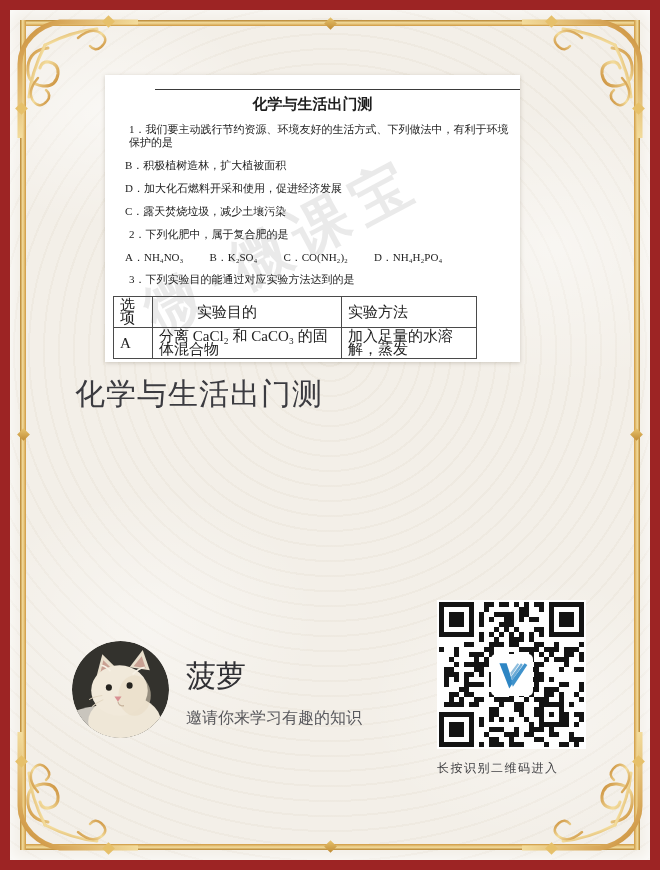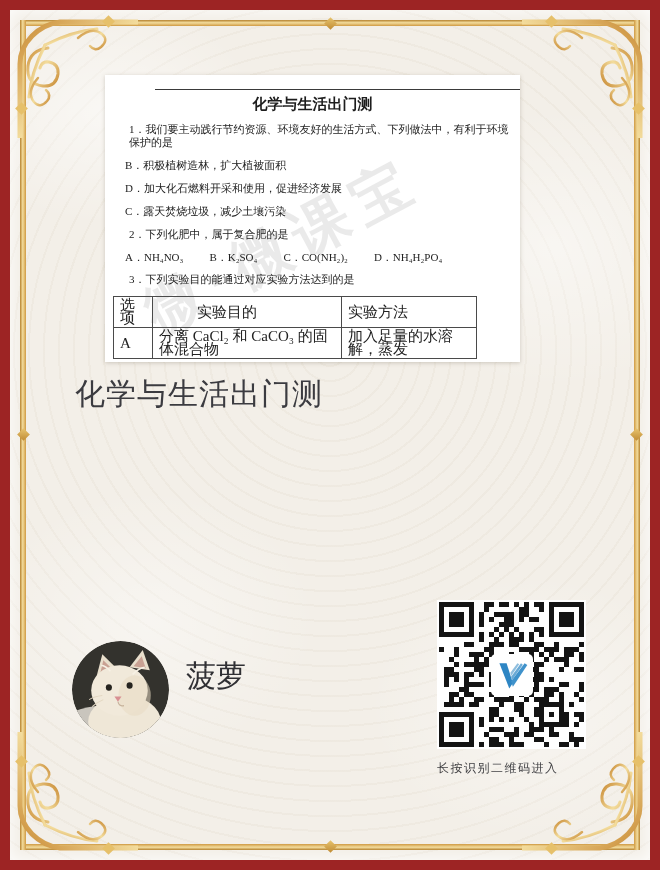--- a/index.html
+++ b/index.html
@@ -179,20 +179,21 @@
         <ellipse cx="36.5" cy="46" rx="3" ry="3.2" fill="#26241f"></ellipse>
         <ellipse cx="57" cy="44" rx="3" ry="3.2" fill="#26241f"></ellipse>
         <path d="M42,55 L49,55 L45.5,60 Z" fill="#d88f92"></path>
         <path d="M45.5,60 q1,5 6,4" stroke="#c8b49d" stroke-width="1.2" fill="none"></path>
         <path d="M30,54 q-8,1 -13,4 M31,58 q-7,3 -11,7" stroke="#e3d7c2" stroke-width="1" fill="none"></path>
         <path d="M60,33 q6,-6 12,-7 M38,30 q-4,-5 -9,-6" stroke="#f7f1e5" stroke-width="1.5" fill="none"></path>
       </g>
     </svg>
   </div>
   <div class="user-name">菠萝</div>
+  <div class="invite">邀请你来学习有趣的知识</div>
 
   <div class="qr-box">
     <div class="qr-grid" style="grid-template-columns: repeat(29, 1fr); grid-auto-rows: 1fr;">
         <div class="qm"></div>
         <div class="qm"></div>
         <div class="qm"></div>
         <div class="qm"></div>
         <div class="qm"></div>
         <div class="qm"></div>
         <div class="qm"></div>

